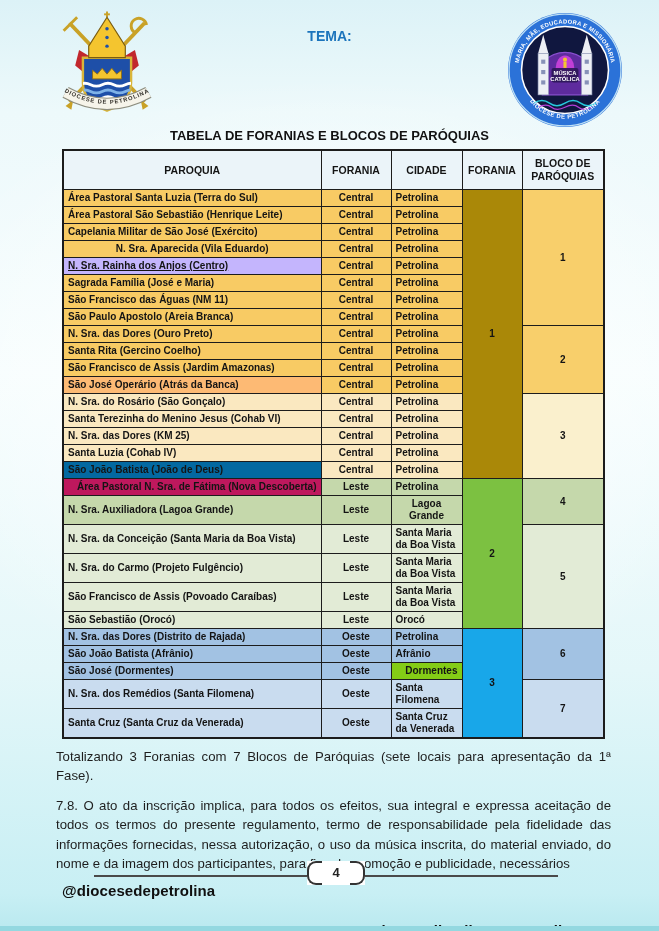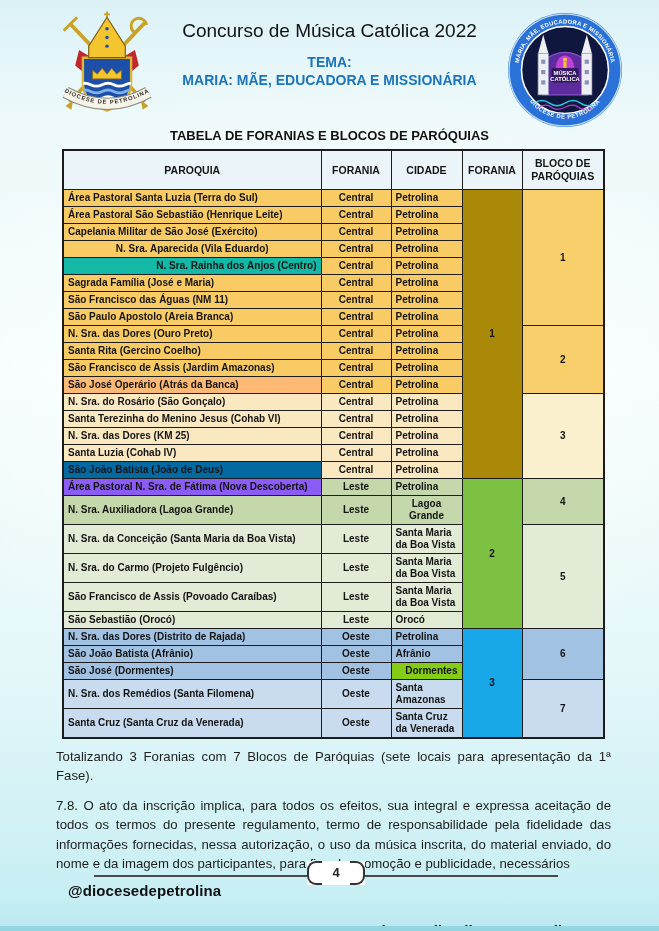--- a/index.html
+++ b/index.html
@@ -33,21 +33,21 @@
   .para.second{margin-top:11px;}
   
   .footer-line{position:absolute;top:875px;left:94px;width:464px;height:2px;background:#4a4a4a;}
   .page-pill{position:absolute;top:861px;left:307px;width:58px;height:24px;background:#ffffff;}
   .page-pill::before,.page-pill::after{content:"";position:absolute;top:0;bottom:0;width:15px;
     border:2.5px solid #333;box-sizing:border-box;}
   .page-pill::before{left:0;border-right:none;border-radius:9px 0 0 9px;}
   .page-pill::after{right:0;border-left:none;border-radius:0 9px 9px 0;}
   .pill-num{position:absolute;left:0;right:0;top:4px;text-align:center;font-size:13px;font-weight:bold;color:#222;}
   .handle{position:absolute;top:882px;font-size:15px;font-weight:bold;color:#101010;letter-spacing:.1px;}
-  .handle.left{left:68px;}
+  .handle.left{left:62px;}
   .handle.right{right:79px;margin-top:40px;}
 </style>
 </head>
 <body>
 
 <div class="header">
 
   <div class="crest-wrap">
     <svg viewBox="0 0 110 115" width="106" height="114">
       <defs>
@@ -85,23 +85,21 @@
 
       <path d="M 12,88 Q 55,112 98,88" fill="none" stroke="#8d8d7e" stroke-width="13"></path>
       <path d="M 12,88 Q 55,112 98,88" fill="none" stroke="#F6F4EA" stroke-width="10.5"></path>
       <text font-size="6" font-weight="bold" fill="#33302a" letter-spacing="1">
         <textPath href="#ribbonArc" startOffset="50%" text-anchor="middle">DIOCESE DE PETROLINA</textPath>
       </text>
     </svg>
   </div>
 
   <div class="htext">
-    <div class="doc-subtitle">Concurso de Música Católica 2022</div>
     <div class="tema-label">TEMA:</div>
-    <div class="tema-value">MARIA: MÃE, EDUCADORA E MISSIONÁRIA</div>
   </div>
 
   <div class="badge-wrap">
     <svg viewBox="0 0 112 112" width="116" height="116">
       <defs>
         <path id="arcTop" d="M 11,56 A 45,45 0 0 1 101,56"></path>
         <path id="arcBottom" d="M 13,60 A 43,43 0 0 0 99,60"></path>
       </defs>
       <circle cx="56" cy="56" r="55" fill="#2B72D8"></circle>
       <circle cx="56" cy="56" r="54" fill="none" stroke="#BFE0F5" stroke-width="1.2"></circle>
@@ -176,21 +174,21 @@
         <td style="background: rgb(248, 203, 100); text-align: left;">Capelania Militar de São José (Exército)</td>
         <td style="background: rgb(248, 203, 100); text-align: center;">Central</td>
         <td style="background: rgb(248, 203, 100); text-align: left;">Petrolina</td>
       </tr>
       <tr>
         <td style="background: rgb(248, 203, 100); text-align: center;">N. Sra. Aparecida (Vila Eduardo)</td>
         <td style="background: rgb(248, 203, 100); text-align: center;">Central</td>
         <td style="background: rgb(248, 203, 100); text-align: left;">Petrolina</td>
       </tr>
       <tr>
-        <td style="background: #14b8a6; text-align: right;">N. Sra. Rainha dos Anjos (Centro)</td>
+        <td style="background: #c4b5fd; text-align: left; text-decoration: underline;">N. Sra. Rainha dos Anjos (Centro)</td>
         <td style="background: rgb(248, 203, 100); text-align: center;">Central</td>
         <td style="background: rgb(248, 203, 100); text-align: left;">Petrolina</td>
       </tr>
       <tr>
         <td style="background: rgb(248, 203, 100); text-align: left;">Sagrada Família (José e Maria)</td>
         <td style="background: rgb(248, 203, 100); text-align: center;">Central</td>
         <td style="background: rgb(248, 203, 100); text-align: left;">Petrolina</td>
       </tr>
       <tr>
         <td style="background: rgb(248, 203, 100); text-align: left;">São Francisco das Águas (NM 11)</td>
@@ -243,21 +241,21 @@
         <td style="background: rgb(250, 232, 192); text-align: left;">Santa Luzia (Cohab IV)</td>
         <td style="background: rgb(250, 232, 192); text-align: center;">Central</td>
         <td style="background: rgb(250, 232, 192); text-align: left;">Petrolina</td>
       </tr>
       <tr>
         <td style="background: #0369a1; text-align: left;">São João Batista (João de Deus)</td>
         <td style="background: rgb(250, 232, 192); text-align: center;">Central</td>
         <td style="background: rgb(250, 232, 192); text-align: left;">Petrolina</td>
       </tr>
       <tr>
-        <td style="background: #8b5cf6; text-align: left;">Área Pastoral N. Sra. de Fátima (Nova Descoberta)</td>
+        <td style="background: #be185d; text-align: right;">Área Pastoral N. Sra. de Fátima (Nova Descoberta)</td>
         <td style="background: rgb(197, 216, 171); text-align: center;">Leste</td>
         <td style="background: rgb(197, 216, 171); text-align: left;">Petrolina</td>
         <td rowspan="6" class="merged-forania" style="background: rgb(124, 193, 65);">2</td>
         <td rowspan="2" class="merged-bloco" style="background: rgb(197, 216, 171);">4</td>
       </tr>
       <tr>
         <td style="background: rgb(197, 216, 171); text-align: left;">N. Sra. Auxiliadora (Lagoa Grande)</td>
         <td style="background: rgb(197, 216, 171); text-align: center;">Leste</td>
         <td style="background: rgb(197, 216, 171); text-align: center;">Lagoa Grande</td>
       </tr>
@@ -295,21 +293,21 @@
         <td style="background: rgb(162, 194, 227); text-align: left;">Afrânio</td>
       </tr>
       <tr>
         <td style="background: rgb(162, 194, 227); text-align: left;">São José (Dormentes)</td>
         <td style="background: rgb(162, 194, 227); text-align: center;">Oeste</td>
         <td style="background: #84cc16; text-align: right;">Dormentes</td>
       </tr>
       <tr>
         <td style="background: rgb(201, 220, 239); text-align: left;">N. Sra. dos Remédios (Santa Filomena)</td>
         <td style="background: rgb(201, 220, 239); text-align: center;">Oeste</td>
-        <td style="background: rgb(201, 220, 239); text-align: left;">Santa Amazonas</td>
+        <td style="background: rgb(201, 220, 239); text-align: left;">Santa Filomena</td>
         <td rowspan="2" class="merged-bloco" style="background: rgb(201, 220, 239);">7</td>
       </tr>
       <tr>
         <td style="background: rgb(201, 220, 239); text-align: left;">Santa Cruz (Santa Cruz da Venerada)</td>
         <td style="background: rgb(201, 220, 239); text-align: center;">Oeste</td>
         <td style="background: rgb(201, 220, 239); text-align: left;">Santa Cruz da Venerada</td>
       </tr>
     </tbody>
 </table>
 

